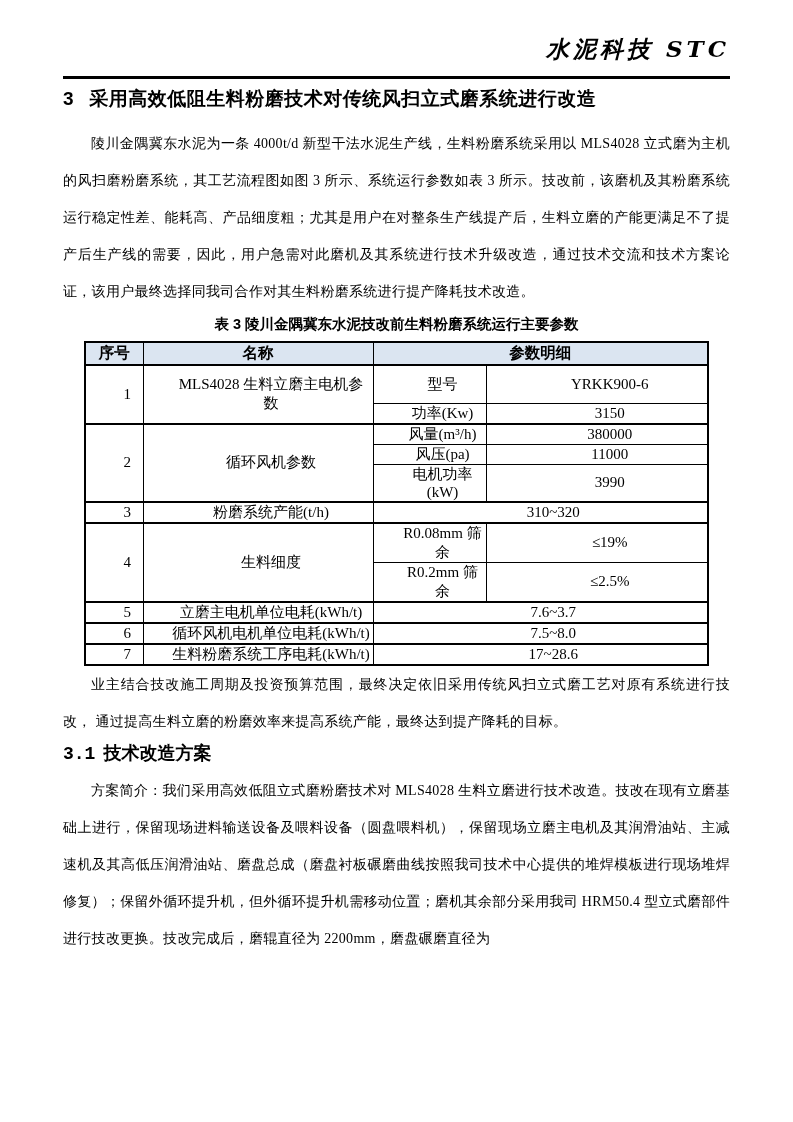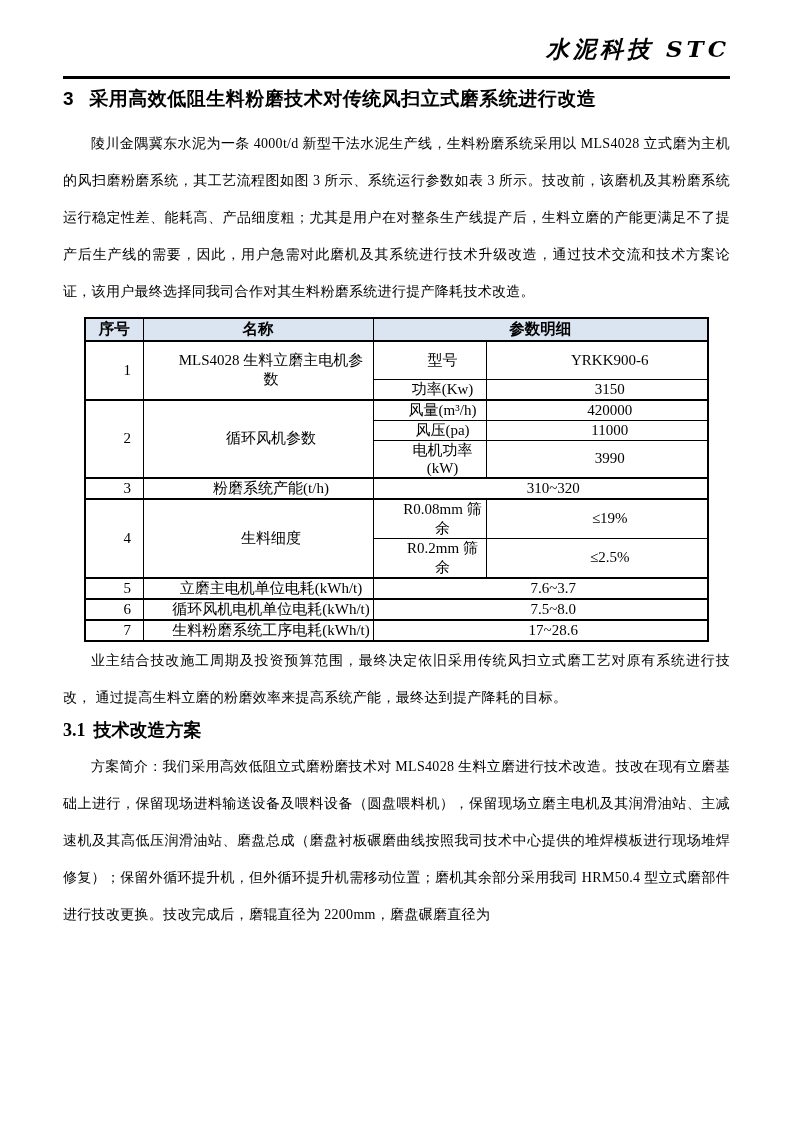--- a/index.html
+++ b/index.html
@@ -85,21 +85,21 @@
     font-size: 15px;
     height: 20px;
     padding-left: 28px;
   }
   table.params tr.group-start td { border-top: 2px solid #000; }
   table.params tr.row-xtall td { height: 38px; }
   table.params tr.row-tall  td { height: 16px; margin-top: 32px; }
   .para-2 { margin-top: 0; }
   h2.subsec-heading {
     margin-top: 0;
-    font-family: Liberation Serif, serif;
+    font-family: Liberation Mono, monospace;
     font-weight: bold;
     font-size: 18px;
     line-height: 28px;
   }
   h2.subsec-heading .sec-num { margin-right: 0.45em; }
   .para-3 { margin-top: 4px; }
   .footer {
     position: absolute;
     left: 63px; right: 63px;
     top: 1052px;
@@ -124,20 +124,21 @@
 <div class="page">
 
   <div class="journal-title">水泥科技 STC</div>
 
   <div class="header-rule"></div>
 
   <h1 class="sec-heading"><span class="sec-num">3</span><span>采用高效低阻生料粉磨技术对传统风扫立式磨系统进行改造</span></h1>
 
   <p class="body-para para-1">陵川金隅冀东水泥为一条 4000t/d 新型干法水泥生产线，生料粉磨系统采用以 MLS4028 立式磨为主机的风扫磨粉磨系统，其工艺流程图如图 3 所示、系统运行参数如表 3 所示。技改前，该磨机及其粉磨系统运行稳定性差、能耗高、产品细度粗；尤其是用户在对整条生产线提产后，生料立磨的产能更满足不了提产后生产线的需要，因此，用户急需对此磨机及其系统进行技术升级改造，通过技术交流和技术方案论证，该用户最终选择同我司合作对其生料粉磨系统进行提产降耗技术改造。</p>
 
+  <div class="table-caption">表 3 陵川金隅冀东水泥技改前生料粉磨系统运行主要参数</div>
 
   <table class="params">
     <colgroup>
       <col class="c-no">
         <col class="c-name">
         <col class="c-label">
         <col class="c-value">
     </colgroup>
     <thead>
       <tr>
@@ -154,21 +155,21 @@
         <td>YRKK900-6</td>
       </tr>
       <tr class="row-tall">
         <td>功率(Kw)</td>
         <td>3150</td>
       </tr>
       <tr class="group-start">
         <td rowspan="3">2</td>
         <td rowspan="3">循环风机参数</td>
         <td>风量(m³/h)</td>
-        <td>420000</td>
+        <td>380000</td>
       </tr>
       <tr>
         <td>风压(pa)</td>
         <td>11000</td>
       </tr>
       <tr>
         <td>电机功率(kW)</td>
         <td>3990</td>
       </tr>
       <tr class="group-start">

